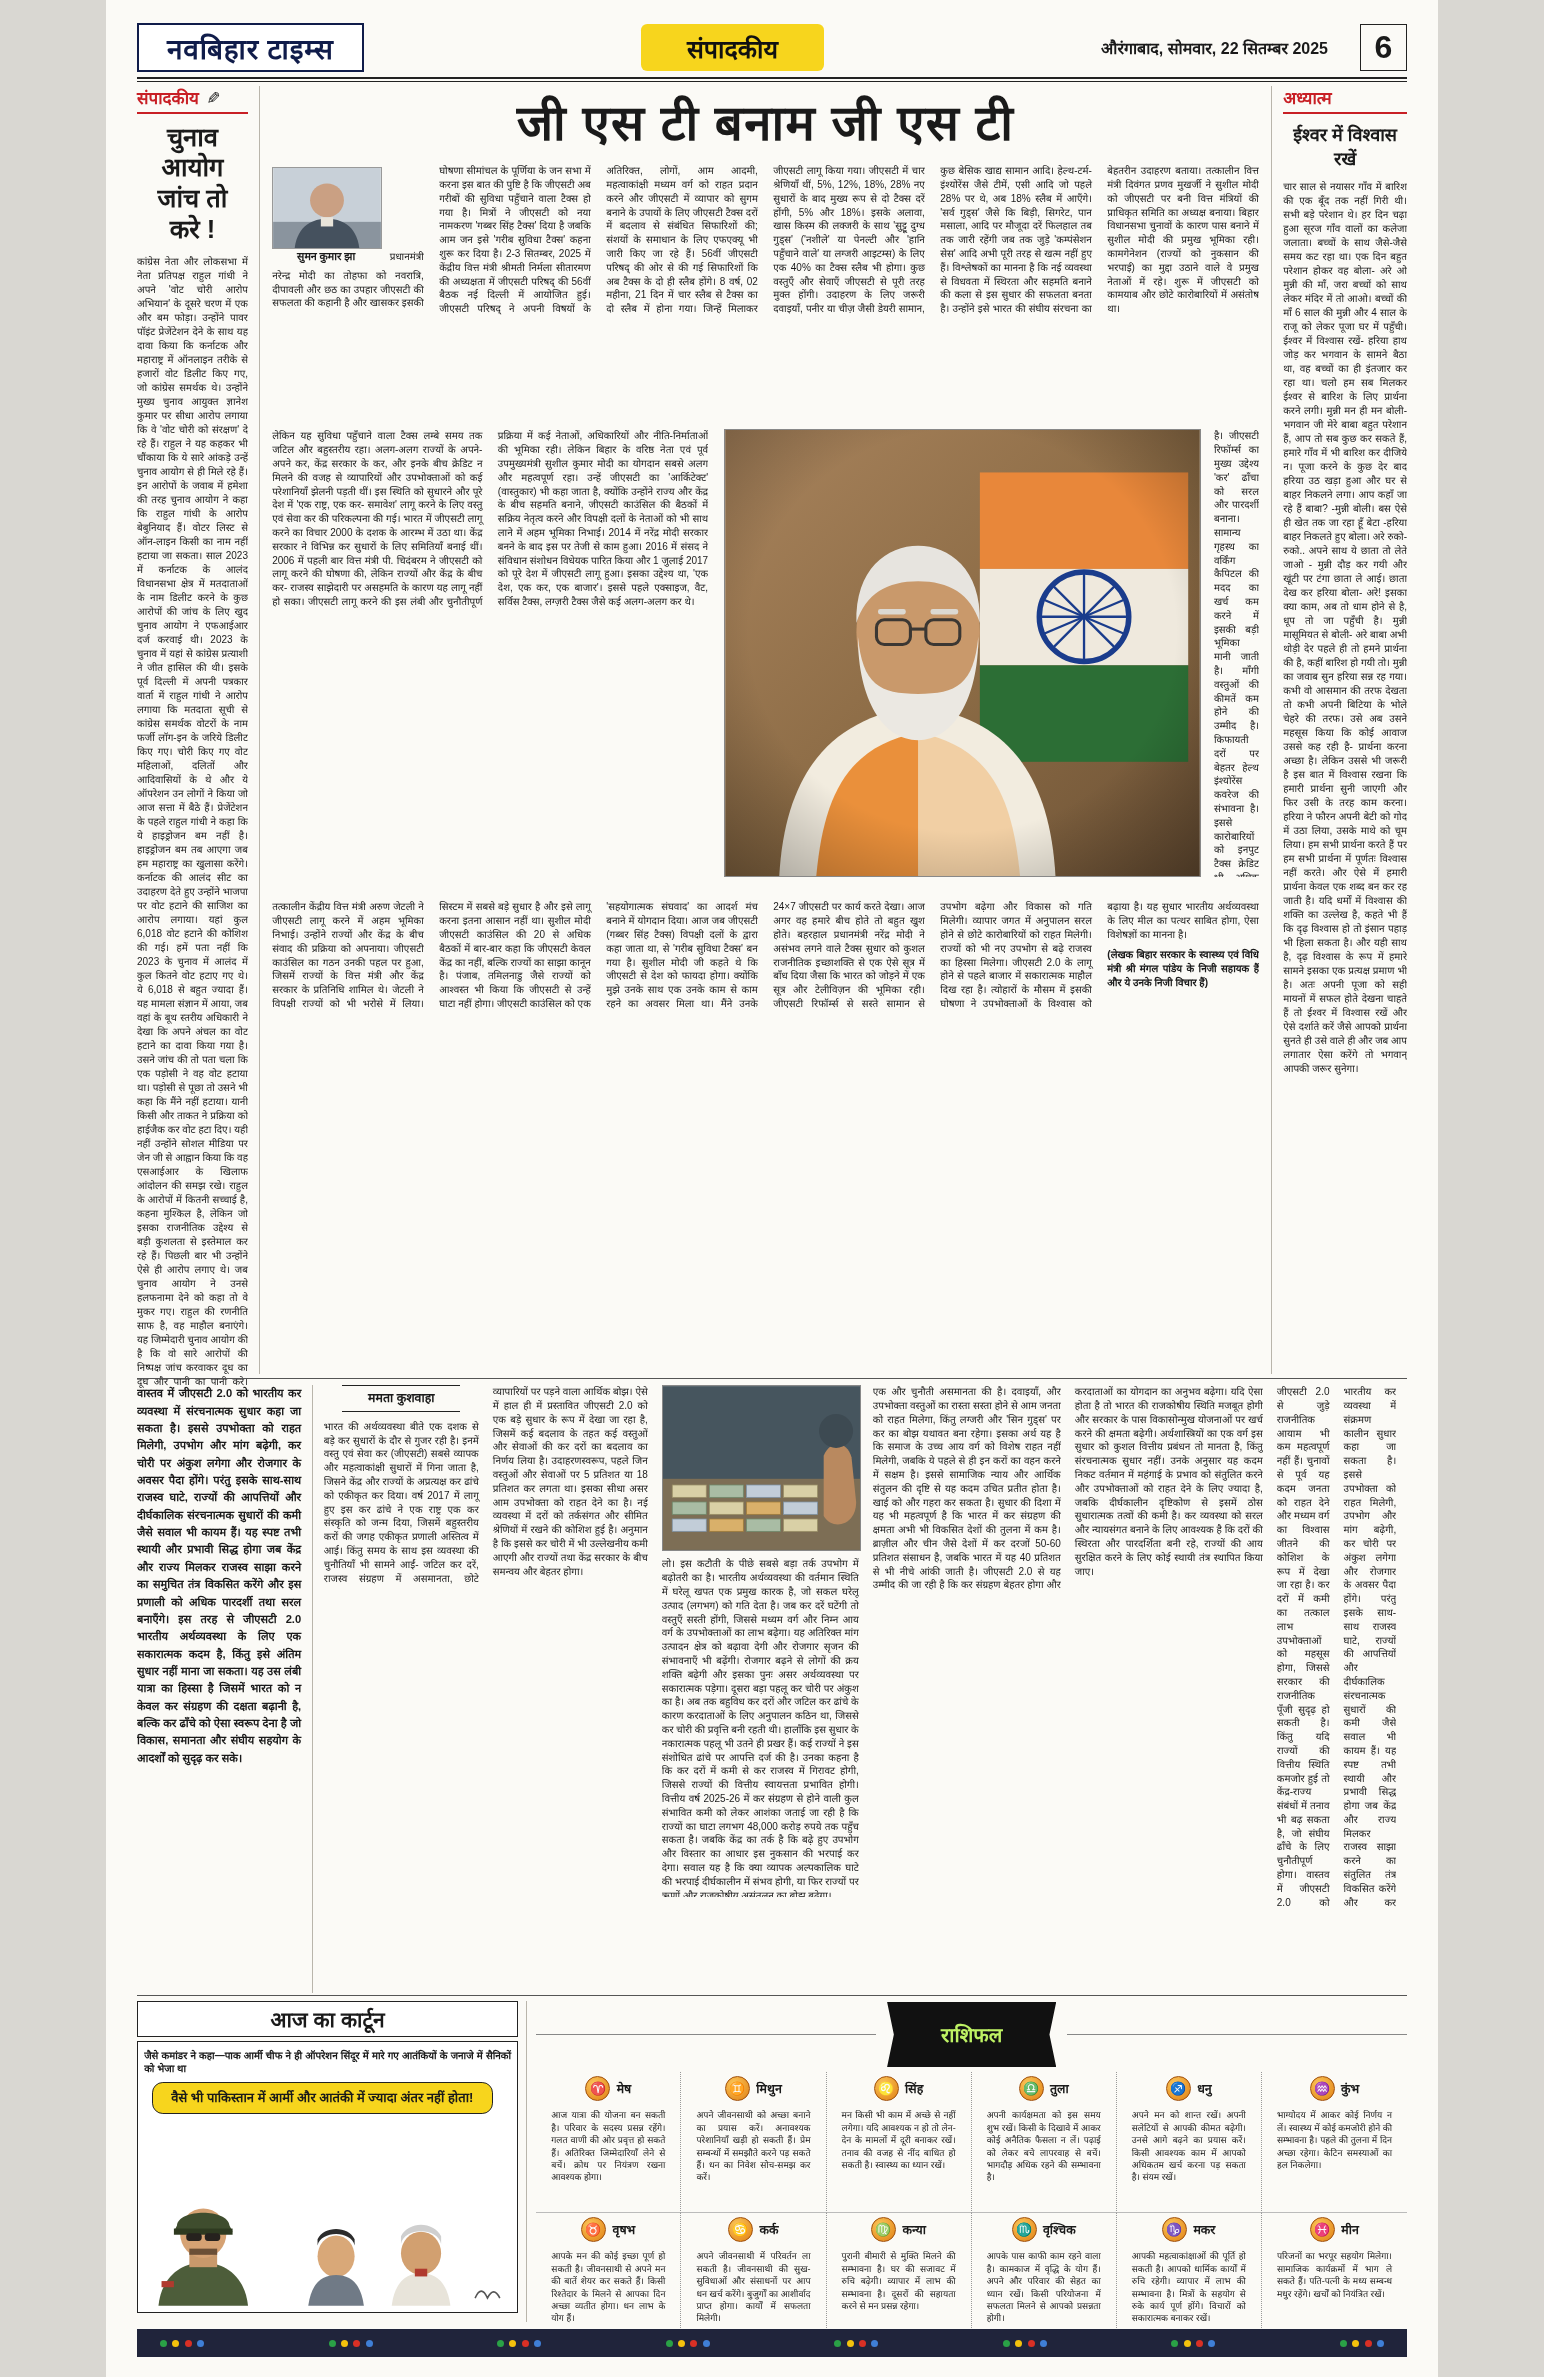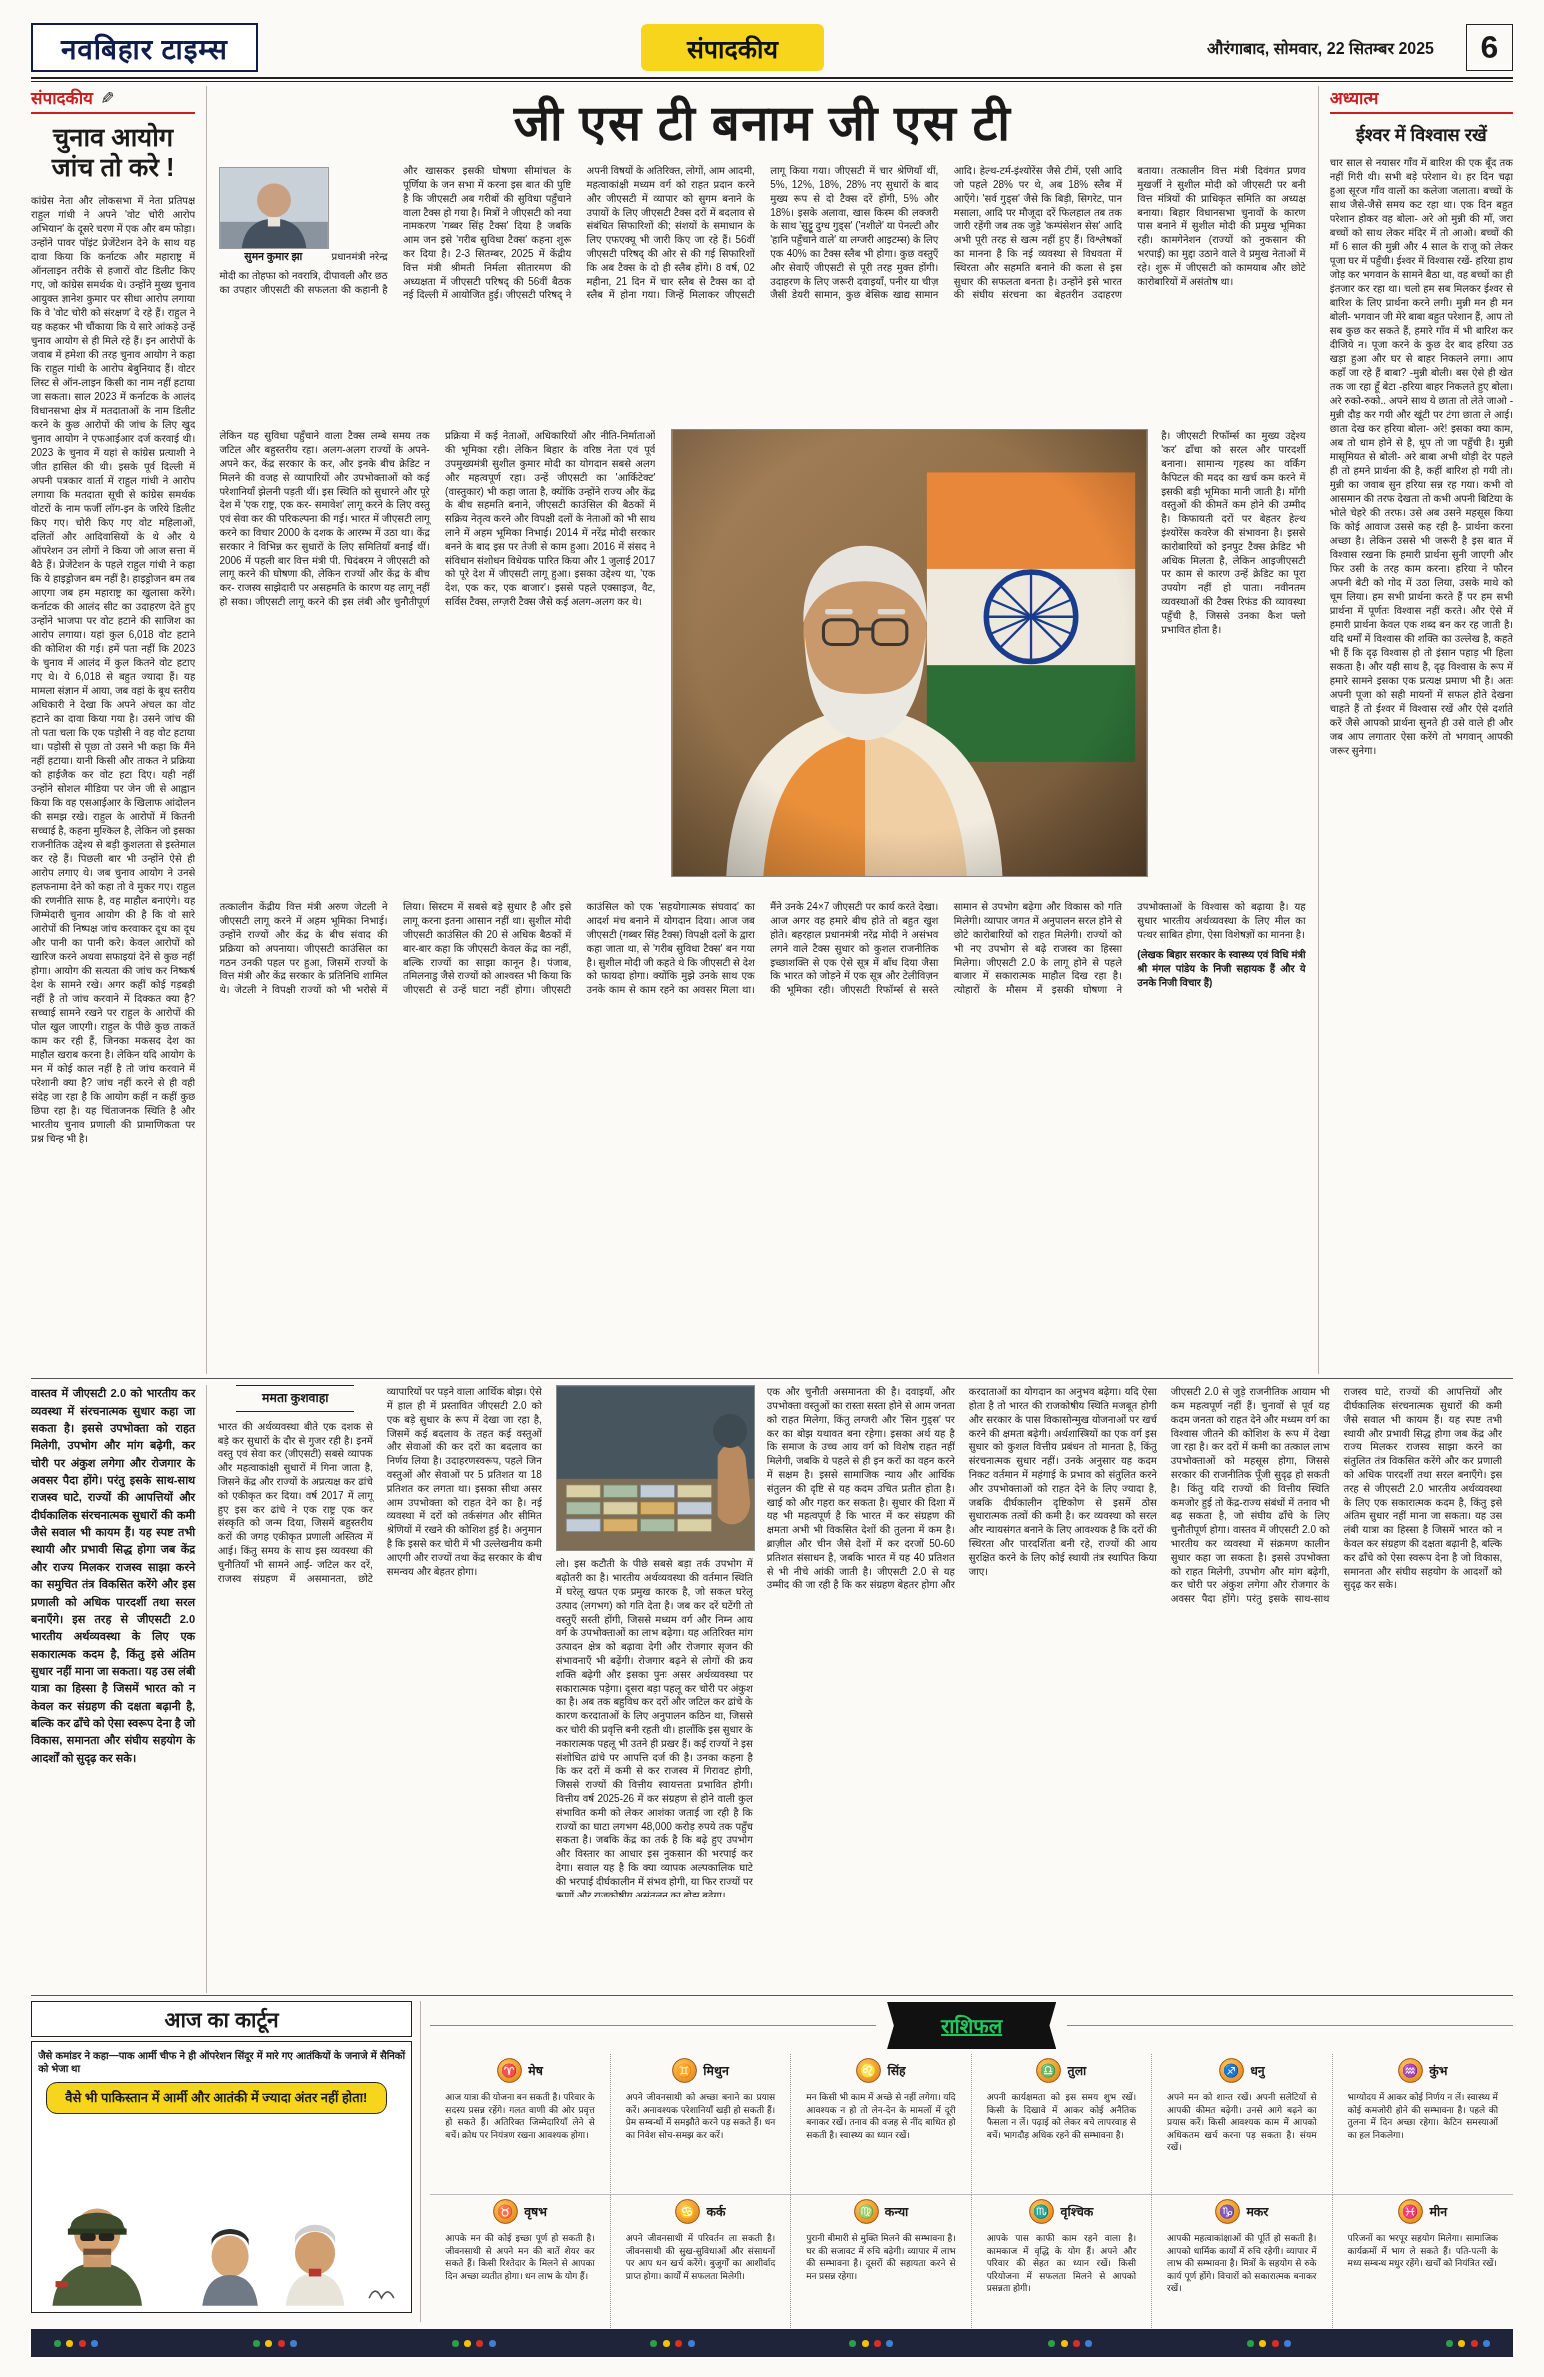--- a/index.html
+++ b/index.html
@@ -1,16 +1,16 @@
 <!DOCTYPE html>
 <html lang="hi" style="font-size:12.4px"><head>
 <meta charset="utf-8">
 <style>
   html,body{margin:0;padding:0;background:#d9d7d2;}
-  .page{position:relative;width:1544px;height:2377px;margin:0 auto;background:#fbfaf6;
+  .page{position:relative;width:1332px;height:2377px;margin:0 auto;background:#fbfaf6;
         font-family:"Liberation Sans",sans-serif;color:#1a1a1a;overflow:hidden;}
   
   .hdr{position:absolute;left:31px;right:31px;top:23px;height:49px;display:flex;align-items:center;}
   .masthead{border:2.3px solid #101c4a;color:#101c4a;font-weight:800;font-size:28px;
             padding:3.1px 28px;letter-spacing:0.8px;background:#fff;}
   .hdr-mid{flex:1;display:flex;justify-content:center;}
   .section-tag{background:#f7d51d;border-radius:6.2px;padding:6.2px 46px;font-size:25px;font-weight:800;color:#111;}
   .dateline{font-size:16px;font-weight:700;margin-right:32px;white-space:nowrap;}
   .pageno{border:1.5px solid #222;width:45px;height:45px;display:flex;align-items:center;justify-content:center;
           font-size:32px;font-weight:700;}
@@ -70,22 +70,22 @@
   .cartoon-hdr{border:1.5px solid #222;text-align:center;font-weight:800;font-size:21px;padding:3.1px 0;margin-bottom:4.6px;background:#fff;}
   .cartoon-box{border:1.5px solid #222;background:#fff;height:272px;position:relative;padding:6.2px;box-sizing:border-box;}
   .cartoon-cap{font-size:10px;font-weight:700;text-align:justify;line-height:1.35;}
   .bubble{background:#f7d51d;border:1.5px solid #222;border-radius:10.8px;margin:6.2px 18.5px 4.6px 7.7px;
           padding:6.2px 9.3px;font-weight:800;font-size:13px;text-align:center;line-height:1.35;}
   .cartoon-art{position:absolute;left:4.6px;bottom:3.1px;}
   
   .rashi{flex:1;padding-left:9.3px;box-sizing:border-box;}
   .rashi-hdrrow{display:flex;align-items:center;gap:10.8px;margin:1.5px 0 4.6px;}
   .rashi-line{flex:1;border-top:1.5px solid #888;}
-  .rashi-ribbon{background:#111;color:#22c55e;font-weight:800;font-size:20px;padding:10px 54px;
-                clip-path:polygon(0 0,100% 0,96% 50%,100% 100%,0 100%,4% 50%);text-decoration:underline;}
+  .rashi-ribbon{background:#111;color:#bef264;font-weight:800;font-size:20px;padding:19px 54px;
+                clip-path:polygon(0 0,100% 0,96% 50%,100% 100%,0 100%,4% 50%);}
   .z-grid{display:grid;grid-template-columns:repeat(6,1fr);grid-auto-rows:141px;}
   .z-cell{border-right:0.8px dotted #999;border-bottom:0.8px solid #bbb;padding:4.6px 7px;box-sizing:border-box;overflow:hidden;}
   .z-cell:nth-child(6n){border-right:none;}
   .z-cell:nth-child(n+7){border-bottom:none;}
   .z-head{display:flex;align-items:center;justify-content:center;gap:6.2px;margin-bottom:3.9px;}
   .z-icon{width:23px;height:23px;border-radius:50%;background:radial-gradient(circle at 35% 30%,#fbc65a,#e07f12);
           color:#fff;display:flex;align-items:center;justify-content:center;font-size:13px;border:0.8px solid #a04f0a;}
   .z-name{font-weight:800;font-size:12.4px;}
   .z-text{font-size:9px;line-height:1.38;text-align:justify;margin:8px;}
 </style>

